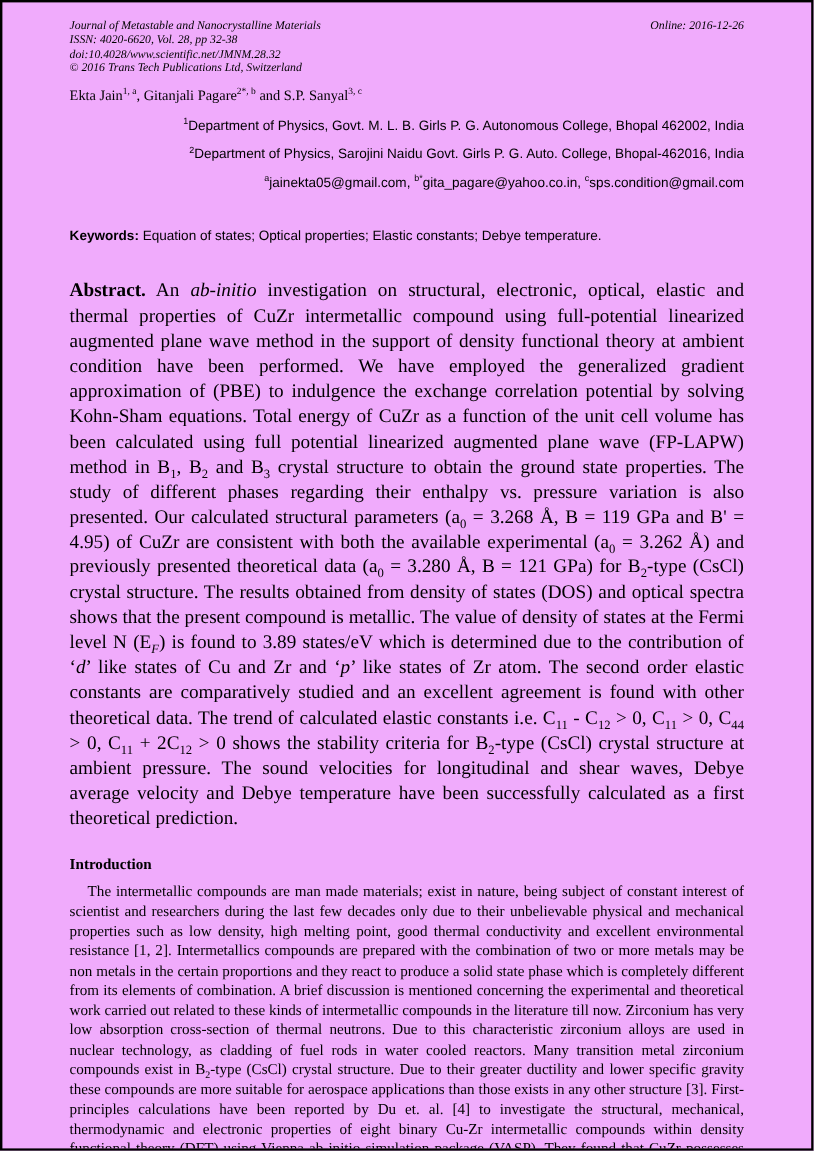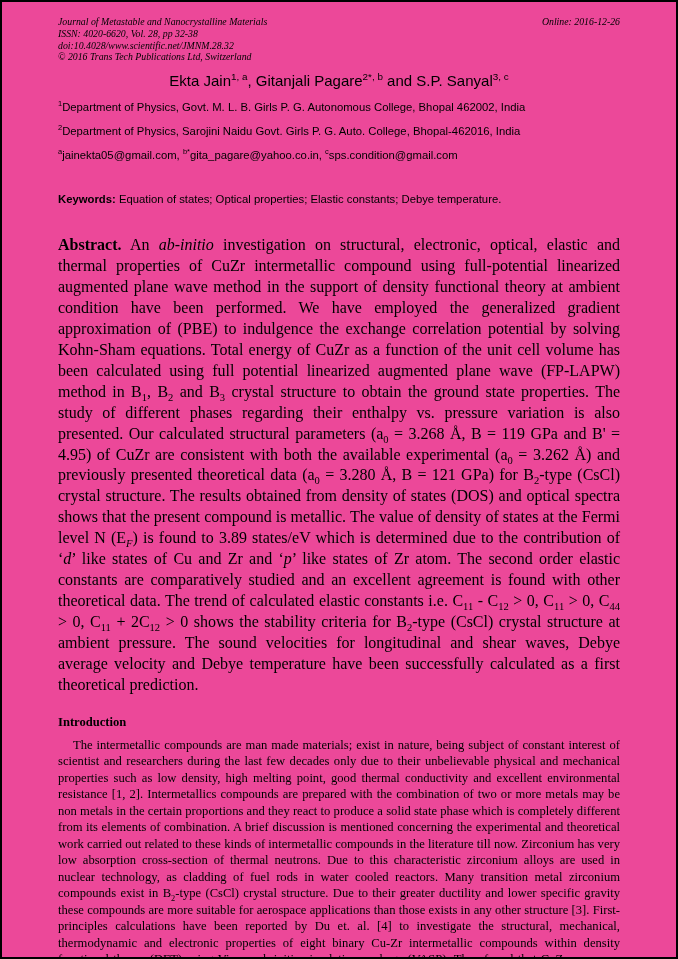--- a/index.html
+++ b/index.html
@@ -1,19 +1,19 @@
 <!DOCTYPE html>
 <html><head>
 <meta charset="utf-8">
 <style>
   html, body { margin: 0; padding: 0; background: #888; }
   .page {
     width: 678px;
     height: 959px;
-    background: #ec4899;
+    background: #f0abfc;
     color: #000;
     box-sizing: border-box;
     border: 2px solid #000;
     padding: 14px 56px 10px 56px;
     overflow: hidden;
     font-family: "Liberation Serif", serif;
   }
   
   .hdr {
     font-family: "Liberation Serif", serif;
@@ -27,29 +27,29 @@
   .title {
     font-family: "Liberation Sans", sans-serif;
     font-weight: bold;
     font-size: 15.2px;
     line-height: 1.35;
     text-align: center;
     max-width: 548px;
     margin: 26px auto 0 auto;
   }
   .authors {
-    font-family: Liberation Sans, sans-serif;
-    font-size: 15px;
-    text-align: center;
+    font-family: Liberation Serif, serif;
+    font-size: 12px;
+    text-align: left;
     margin-top: 9px;
   }
   .affil, .emails {
     font-family: "Liberation Sans", sans-serif;
     font-size: 11.3px;
-    text-align: left;
+    text-align: right;
     margin-top: 12px;
   }
   sup, sub { line-height: 0; font-size: 66%; }
   
   .keywords {
     font-family: "Liberation Sans", sans-serif;
     font-size: 11.3px;
     text-align: left;
     margin-top: 32px;
   }

